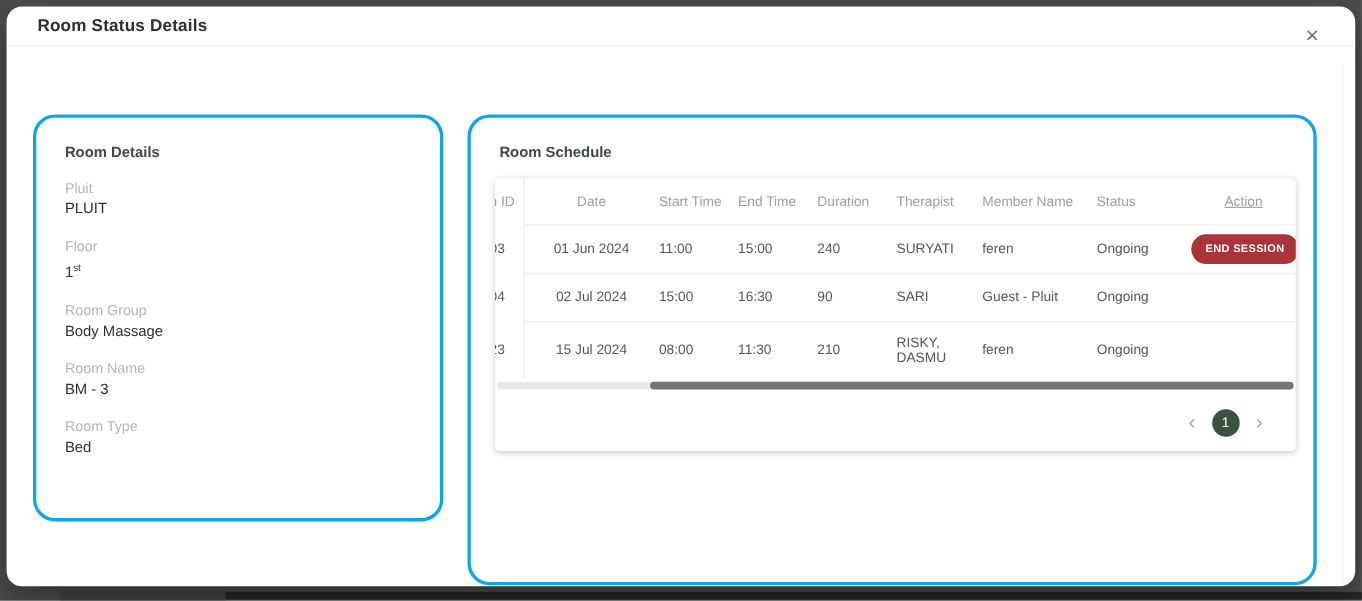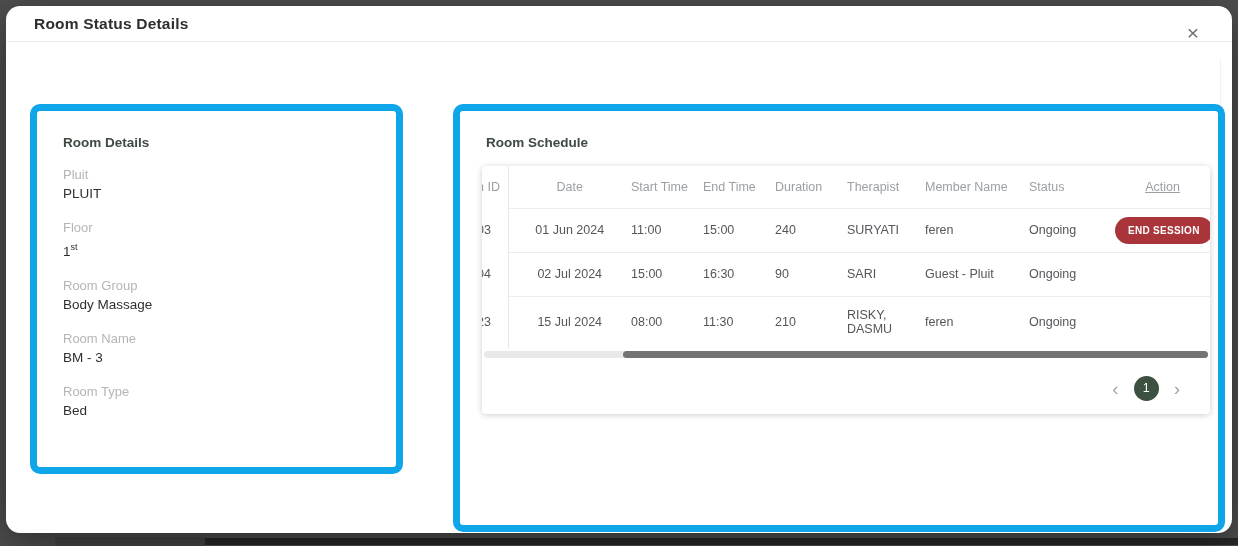--- a/index.html
+++ b/index.html
@@ -19,23 +19,23 @@
   .modal-header { position:relative; height:36px; border-bottom:1px solid #ececec;
                   display:flex; align-items:center; padding:0 28px; }
   .modal-title { font-size:15.5px; font-weight:700; color:#2e2e2e; letter-spacing:.2px; }
   .close-btn { position:absolute; right:26px; top:14px; width:26px; height:26px; border:none;
                background:transparent; color:#6f6f6f; font-size:21px; line-height:24px;
                cursor:pointer; font-family:"Liberation Sans", sans-serif; }
   .modal-gutter-line { position:absolute; right:11px; top:53px; bottom:2px; width:1px; background:#f2f2f2; }
 
   .modal-body { position:relative; height:474px; }
 
-  .card { position:absolute; top:62px; background:#fff; border:7px solid #0ea5e9; border-radius:10px; }
+  .card { position:absolute; top:62px; background:#fff; border:3px solid #0ea5e9; border-radius:20px; }
   .details-card { left:24px; width:373px; height:370px; padding:24px 26px; }
-  .schedule-card { left:447px; width:772px; height:428px; padding:24px 0 0 26px; }
+  .schedule-card { left:419px; width:772px; height:428px; padding:24px 0 0 26px; }
   .card-heading { font-size:13.5px; font-weight:700; color:#3f4a42; }
 
   
   .field-group { margin-top:16px; }
   .field-label { font-size:13px; color:#b5b5b5; line-height:17px; }
   .field-value { font-size:13.5px; color:#2f2f2f; line-height:18px; margin-top:2px; }
   .field-value sup { font-size:9px; vertical-align:super;margin-top:24px; }
 
   
   .table-wrap { position:absolute; left:22px; top:55px; width:728px; height:248px;

